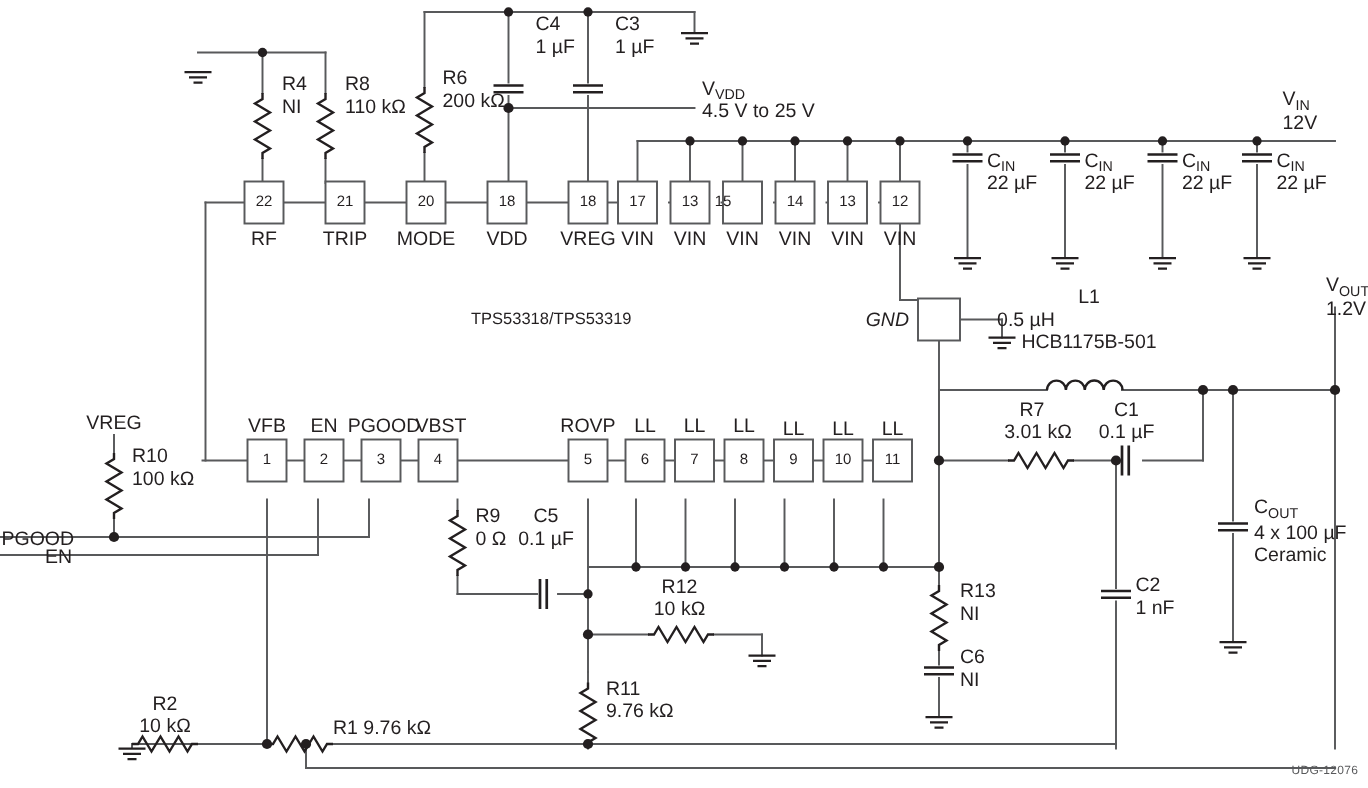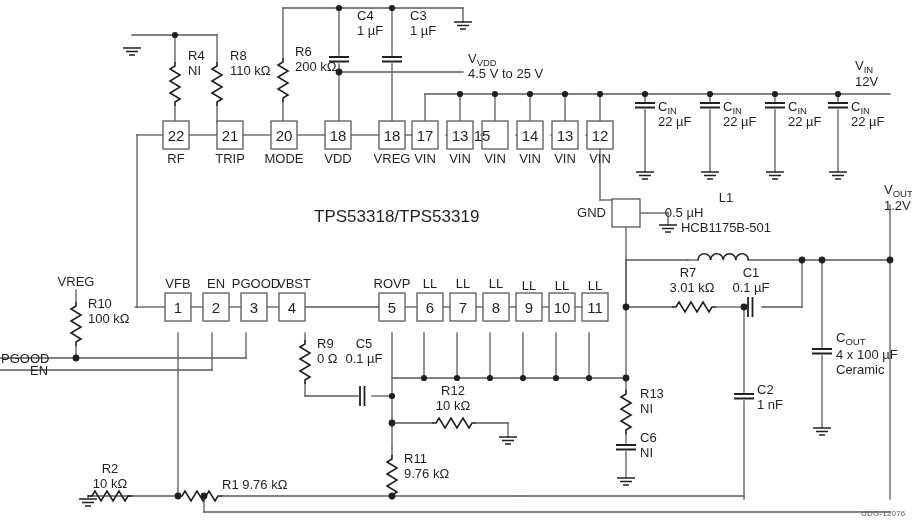--- a/index.html
+++ b/index.html
@@ -1,25 +1,25 @@
 <!DOCTYPE html>
 <html><head>
 <meta charset="utf-8">
 <style>
   html,body{margin:0;padding:0;background:#ffffff;}
   body{font-family:"Liberation Sans","DejaVu Sans",sans-serif;}
   #canvas{position:relative;width:912px;height:525px;background:#fff;overflow:hidden;}
   #schem{position:absolute;left:0;top:0;}
   .lbl{position:absolute;font-size:13px;color:#231f20;white-space:nowrap;line-height:15px;}
   .lbl.c{transform:translateX(-50%);text-align:center;}
-  .lbl.r{transform:translateX(-100%);text-align:right;}
+  .lbl.r{transform:translateX(-100%);text-align:right;font-style:italic;}
   .sub{font-size:9.5px;vertical-align:baseline;position:relative;top:3px;}
-  .pinnum{position:absolute;font-size:15px;color:#231f20;transform:translate(-50%,-50%);text-align:center;}
+  .pinnum{position:absolute;font-size:10px;color:#231f20;transform:translate(-50%,-50%);text-align:center;}
   .tag{position:absolute;font-size:8px;color:#58595b;letter-spacing:.2px;}
-  .partname{position:absolute;font-size:17px;color:#231f20;}
+  .partname{position:absolute;font-size:11px;color:#231f20;}
 </style>
 </head>
 <body>
 
 <div id="canvas">
 
 <svg id="schem" width="912" height="525" viewBox="0 0 912 525">
   <defs>
     <g id="res-v">
       <path d="M0 0 L0 4 L-5 7 L5 13 L-5 19 L5 25 L-5 31 L5 37 L0 40 L0 44" fill="none" stroke="#231f20" stroke-width="1.6"></path>

